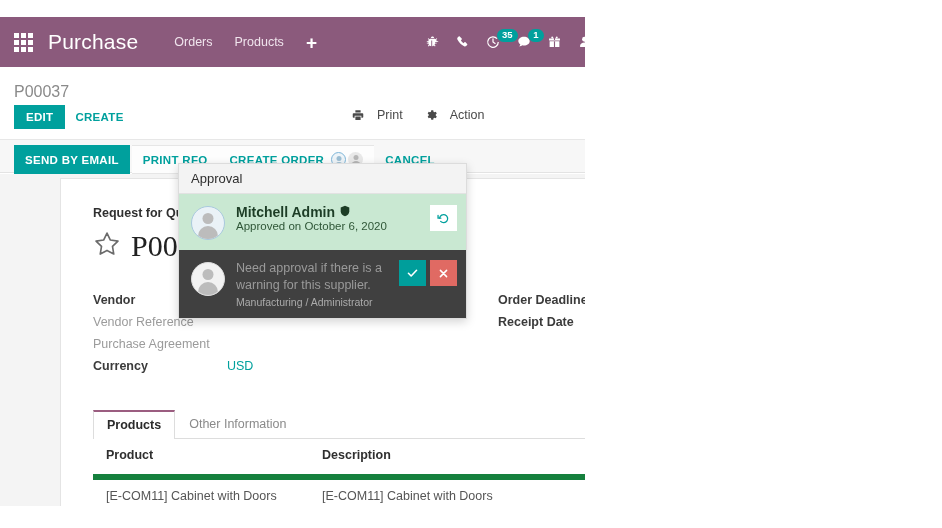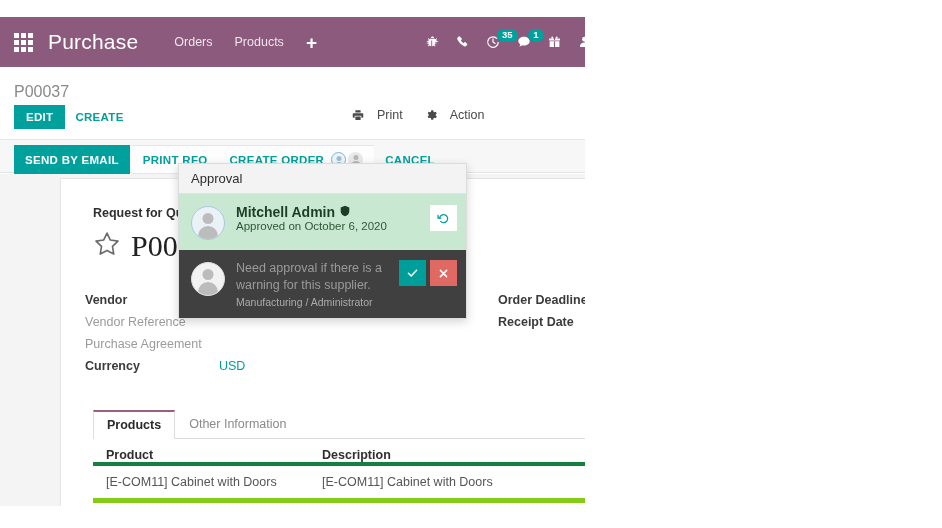--- a/index.html
+++ b/index.html
@@ -134,42 +134,42 @@
     background: #fff; border: 1px solid #e4e4e4; border-bottom: none; border-right: none;
   }
   .rfq-label {
     position: absolute; left: 32px; top: 27px;
     font-size: 12.5px; font-weight: 700; color: #303030; white-space: nowrap;
   }
   .title-row { position: absolute; left: 32px; top: 50px; display: flex; align-items: center; gap: 10px; }
   .star { cursor: pointer; display: block; }
   .doc-title { font-size: 30px; color: #212121; font-weight: 400; white-space: nowrap; font-family: Liberation Serif, serif; }
 
-  .fields-left { position: absolute; left: 24px; top: 114px; }
+  .fields-left { position: absolute; left: 32px; top: 114px; }
   .fields-right { position: absolute; left: 437px; top: 114px; }
   .frow { display: flex; align-items: baseline; height: 22px; }
   .flabel { font-size: 12.5px; font-weight: 700; color: #3b3b3b; width: 134px; white-space: nowrap; }
   .flabel.muted { color: #9b9b9b; font-weight: 400; }
   .fvalue { font-size: 12.5px; color: #00a09d; white-space: nowrap; }
   .fvalue.link { cursor: pointer; }
 
   
   .notebook { position: absolute; left: 32px; top: 230px; width: 493px; }
   .tabs { display: flex; align-items: flex-end; border-bottom: 1px solid #dddddd; }
   .tab {
     font-size: 12.5px; padding: 7px 13px; cursor: pointer;
     color: #8a8a8a; background: transparent; border: 1px solid transparent; border-bottom: none;
   }
   .tab.active {
     color: #2b2b2b; font-weight: 700; background: #fff;
     border-color: #dddddd; border-top: 2px solid #9b5d80;
     margin-bottom: -1px; padding-top: 6px;
   }
   .lines-head {
-    display: flex; padding: 9px 0 0 13px; border-bottom: 4px solid #15803d;
+    display: flex; padding: 9px 0 12px 13px; border-bottom: 6px solid #15803d;
   }
   .lines-row { display: flex; padding: 9px 0 9px 13px; border-bottom: 5px solid #84cc16; }
   .col-product { width: 216px; font-size: 12.5px; white-space: nowrap; }
   .col-desc { width: 250px; font-size: 12.5px; white-space: nowrap; }
   .lines-head .col-product, .lines-head .col-desc { font-weight: 700; color: #2f2f2f; }
   .lines-row .col-product, .lines-row .col-desc { color: #555555; }
 
   
   .popover {
     position: absolute; left: 178px; top: 163px;

